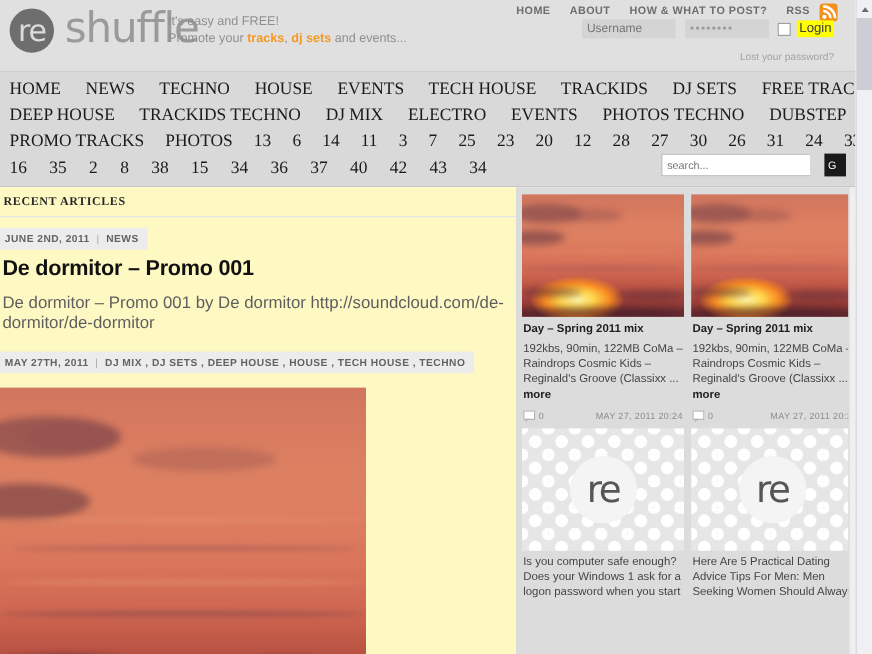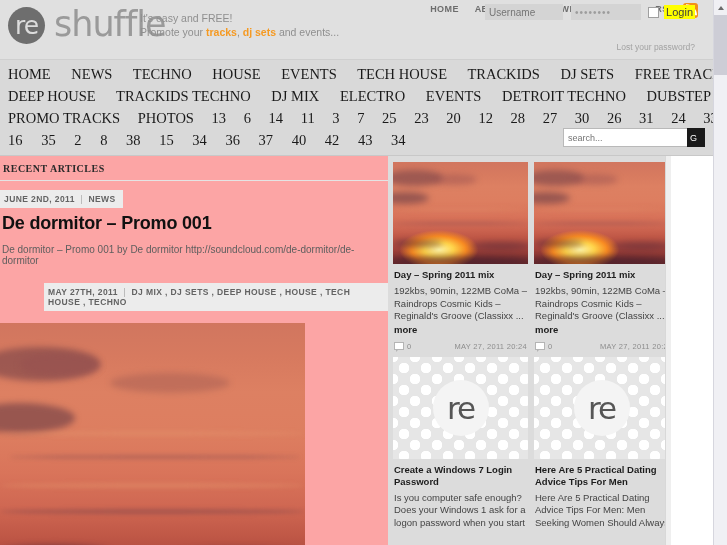--- a/index.html
+++ b/index.html
@@ -85,21 +85,21 @@
     right: 15px; top: 3px;
     width: 15px; height: 15px;
     background: #f39019;
     border-radius: 3px;
     color: #fff;
   }
   .rss-icon svg { display: block; }
 
   .login-row {
     position: absolute;
-    right: 18px; top: 4px;
+    right: 18px; top: 16px;
     display: flex;
     align-items: center;
   }
   .login-input {
     height: 16px;
     border: 0;
     background: #d4d4d4;
     color: #9d9d9d;
     font-size: 10px;
     padding: 0 4px;
@@ -153,20 +153,21 @@
   .menu-row.nums2 a { margin-right: 15px; }
 
   .menu-row4 {
     position: relative;
     height: 22px;
   }
   .search-box {
     position: absolute;
     right: 8px; top: -1px;
     display: flex;
+    gap: 12px;
   }
   .search-input {
     width: 124px; height: 19px;
     border: 1px solid #b9b9b9;
     border-right: 0;
     background: #fff;
     font-size: 9px;
     color: #8c8c8c;
     padding: 0 4px;
     font-family: "Liberation Sans", sans-serif;
@@ -185,22 +186,22 @@
   }
 
   
   .content {
     position: relative;
     display: flex;
     background: #fff;
     height: 390px;
   }
   .main-col {
-    width: 388px;
-    background: #fca5a5;
+    width: 430px;
+    background: #fef9c3;
     padding: 0;
     position: relative;
   }
   .side-col {
     width: 283px;
     background: #dcdcdc;
     position: relative;
     padding: 6px 0 0 5px;
   }
 
@@ -225,21 +226,21 @@
   }
   .post-meta .sep { color: #a8a8a8; font-weight: normal; }
   .post-title {
     font-size: 18px;
     font-weight: bold;
     color: #111;
     margin: 5px 0 0 2px;
     letter-spacing: -0.2px;
   }
   .post-excerpt {
-    font-size: 10px;
+    font-size: 14px;
     color: #5e5e5e;
     margin: 10px 0 0 2px;
   }
 
   
   .sunset {
     position: relative;
     overflow: hidden;
     background:
       radial-gradient(ellipse 52px 26px at 34% 86%, #fff6a8 0%, #ffd34a 28%, #f88b22 52%, rgba(226,105,60,0) 76%),
@@ -448,21 +449,21 @@
         <a href="#">TRACKIDS</a>
         <a href="#">DJ SETS</a>
         <a href="#">FREE TRACKS</a>
       </div>
       <div class="menu-row">
         <a href="#">DEEP HOUSE</a>
         <a href="#">TRACKIDS TECHNO</a>
         <a href="#">DJ MIX</a>
         <a href="#">ELECTRO</a>
         <a href="#">EVENTS</a>
-        <a href="#">DETROIT TECHNO</a>
+        <a href="#">PHOTOS TECHNO</a>
         <a href="#">DUBSTEP</a>
         
       </div>
       <div class="menu-row nums">
         <a href="#">PROMO TRACKS</a>
         <a href="#">PHOTOS</a>
         <a href="#">13</a>
         <a href="#">6</a>
         <a href="#">14</a>
         <a href="#">11</a>
@@ -511,21 +512,21 @@
           <div class="post-meta">
             <span>JUNE 2ND, 2011</span>
             <span class="sep">&nbsp;|&nbsp;</span>
             <span>NEWS</span>
           </div>
           <div class="post-title">De dormitor – Promo 001</div>
           <div class="post-excerpt">De dormitor – Promo 001 by De dormitor http://soundcloud.com/de-dormitor/de-dormitor</div>
         </div>
 
         <div>
-          <div class="post-meta" style="margin-top:17px;margin-left:44px;">
+          <div class="post-meta" style="margin-top:17px;">
             <span>MAY 27TH, 2011</span>
             <span class="sep">&nbsp;|&nbsp;</span>
             <span>DJ MIX ,  DJ SETS ,  DEEP HOUSE ,  HOUSE ,  TECH HOUSE ,  TECHNO</span>
           </div>
           <div class="post-image sunset">
             <div class="cloud" style="left:-20px;top:24px;width:120px;height:34px;background:rgba(110,60,70,0.55);"></div>
             <div class="cloud" style="left:20px;top:30px;width:80px;height:24px;background:rgba(150,80,80,0.5);"></div>
             <div class="cloud" style="left:-35px;top:80px;width:110px;height:30px;background:rgba(95,52,66,0.55);"></div>
             <div class="cloud" style="left:110px;top:50px;width:120px;height:20px;background:rgba(150,85,80,0.38);"></div>
             <div class="streak" style="left:0;top:108px;width:305px;background:rgba(230,150,110,0.38);height:5px;"></div>
@@ -585,29 +586,27 @@
                 <span>0</span>
               </span>
               <span>MAY 27, 2011 20:2</span>
             </div>
           </div>
 
           <div class="card">
             <div class="card-thumb placeholder">
               <div class="ph-circle">re</div>
             </div>
-            <div class="card-title">Create a Windows 7 Login Password</div>
             <div class="card-excerpt">Is you computer safe enough? Does your Windows 1 ask for a logon password when you start</div>
           </div>
 
           <div class="card">
             <div class="card-thumb placeholder">
               <div class="ph-circle">re</div>
             </div>
-            <div class="card-title">Here Are 5 Practical Dating Advice Tips For Men</div>
             <div class="card-excerpt">Here Are 5 Practical Dating Advice Tips For Men: Men Seeking Women Should Always</div>
           </div>
 
         </div>
         <div class="inner-sb"></div>
       </div>
     </div>
   </div>
 
   <div class="scrollbar">

